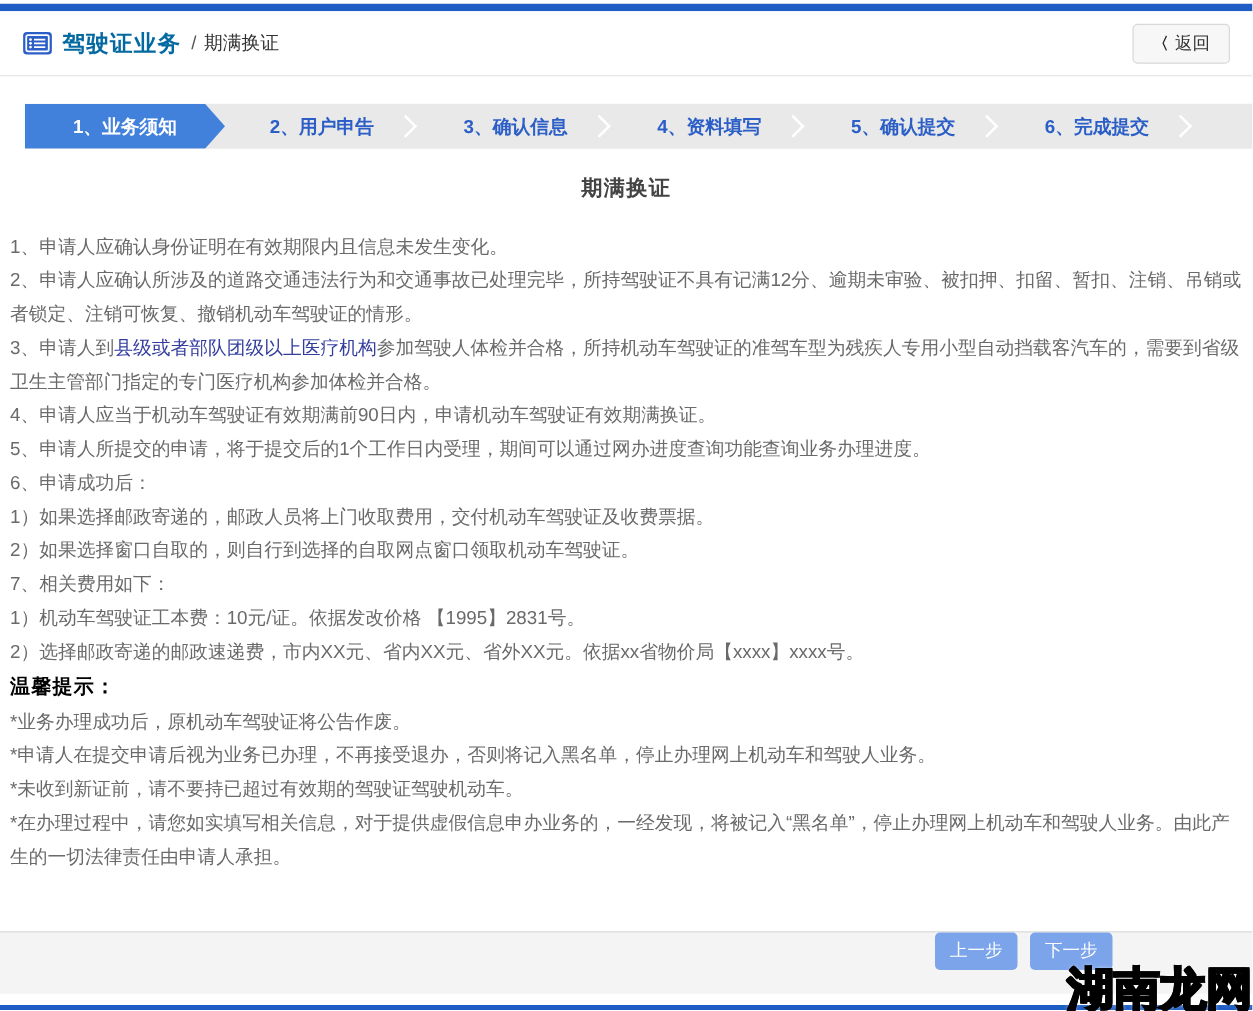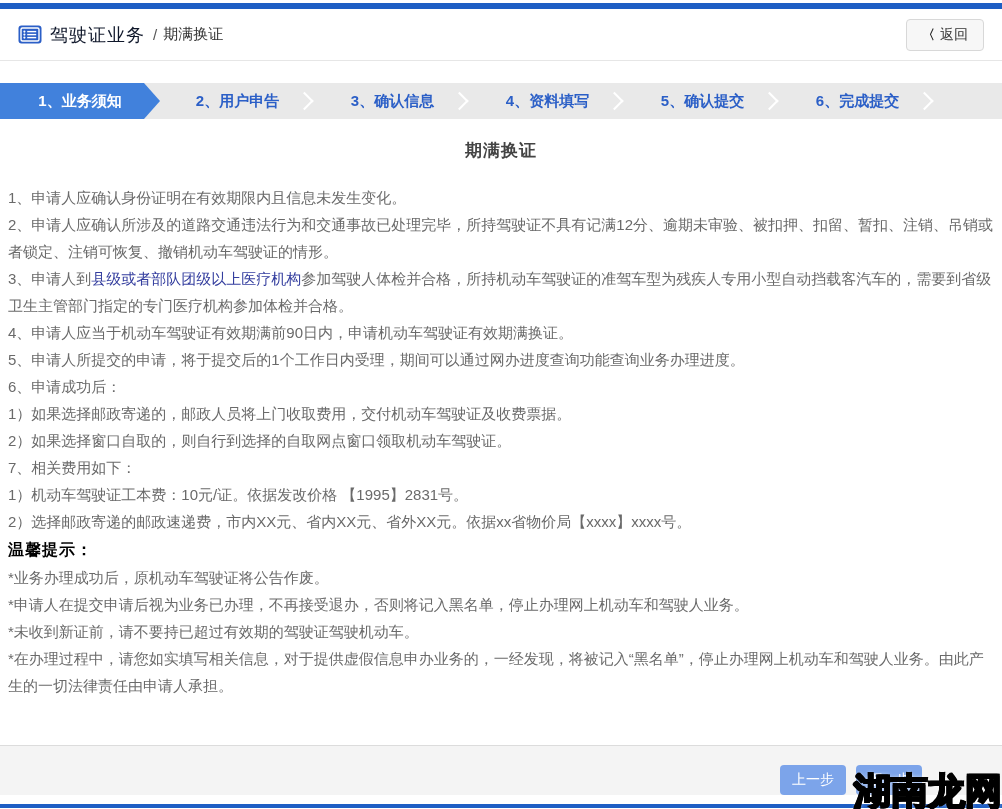--- a/index.html
+++ b/index.html
@@ -7,30 +7,30 @@
     font-family:"Liberation Sans","DejaVu Sans",sans-serif; }
   .page { position:relative; width:1002px; height:809px; background:#fff; }
 
   
   .top-strip { height:6px; background:#1e5ec4; margin-top:3px; }
 
   
   .header { height:52px; background:#fff; border-bottom:1px solid #e6e6e6;
     display:flex; align-items:center; padding:0 18px; }
   .crumb-icon { display:inline-flex; margin-right:8px; }
-  .crumb-main { color:#0f172a; font-size:18px; font-weight:normal; letter-spacing:1px; }
+  .crumb-main { color:#0369a1; font-size:18px; font-weight:bold; letter-spacing:1px; }
   .crumb-sep { color:#555; font-size:15px; margin:0 6px 0 8px; }
   .crumb-page { color:#333; font-size:15px; }
   .back-btn { margin-left:auto; background:#f7f7f7; border:1px solid #d8d8d8;
     border-radius:4px; padding:6px 15px; font-size:14px; color:#333;
     display:inline-flex; align-items:center; gap:5px; cursor:pointer; }
   .back-btn .chev { font-weight:bold; font-size:13px; color:#222; }
 
   
-  .step-bar { margin-top:22px; height:36px; background:#e9e9e9; display:flex; }
+  .step-bar { margin-top:22px; height:36px; background:#e9e9e9; display:flex;margin-left:20px; }
   .step { position:relative; width:155px; display:flex; align-items:center;
     justify-content:center; font-size:15px; font-weight:bold; color:#2b5fc7; }
   .step.active { background:#4181dc; color:#fff; width:160px;
     clip-path:polygon(0 0, calc(100% - 16px) 0, 100% 50%, calc(100% - 16px) 100%, 0 100%); }
   .step:not(.active)::after { content:""; position:absolute; right:4px; top:50%;
     width:11px; height:11px; border-top:2px solid #fff; border-right:2px solid #fff;
     transform:translateY(-50%) rotate(45deg); }
   .step-filler { flex:1; }
 
   
@@ -39,21 +39,21 @@
     margin-top:20px; letter-spacing:1px; }
   .notice-text { margin-top:22px; }
   .notice-line { font-size:15px; color:#6a6a6a; line-height:27px; }
   .notice-line .highlight { color:#333d9e; }
   .notice-line.tip-head { font-size:16px; color:#000000; font-weight:bold;
     line-height:29px; letter-spacing:1px; }
 
   
   .footer { position:absolute; left:0; right:0; top:742px; height:50px;
     background:#f4f4f4; border-top:1px solid #dcdcdc; display:flex;
-    align-items:flex-end; justify-content:flex-end; padding-right:80px; gap:10px; }
+    align-items:flex-start; justify-content:flex-end; padding-right:112px; gap:10px; }
   .action-btn { background:#7ca4ea; color:#fff; border:none; border-radius:4px;
     width:66px; height:30px; font-size:14px; cursor:pointer;
     font-family:"Liberation Sans","DejaVu Sans",sans-serif; }
 
   .bottom-strip { position:absolute; left:0; right:0; top:801px; height:4px;
     background:#1e5ec4; }
 
   
   .watermark { position:absolute; right:0; bottom:2px; z-index:10;
     font-size:37px; font-weight:bold; white-space:nowrap; line-height:1;

